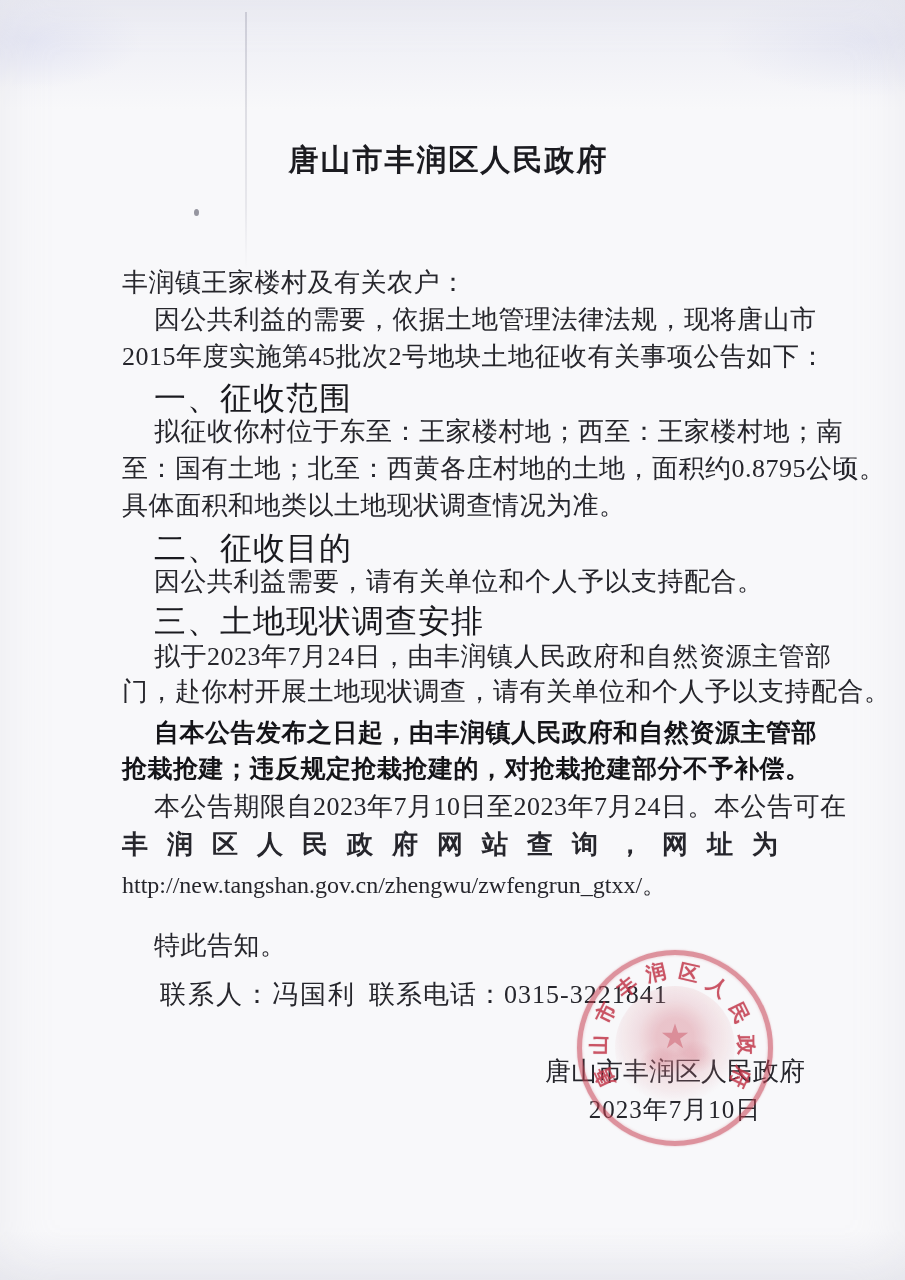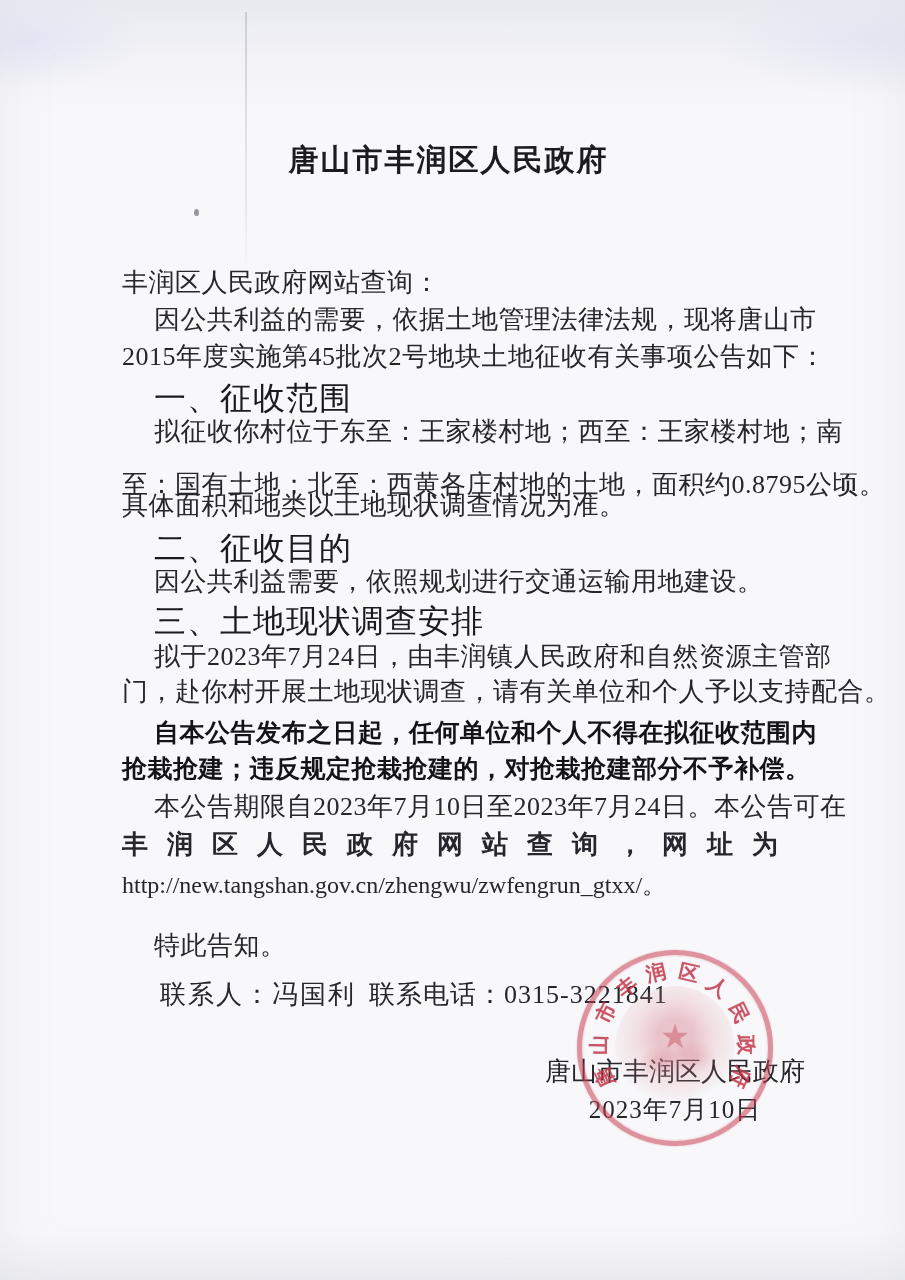--- a/index.html
+++ b/index.html
@@ -92,33 +92,33 @@
 <div class="page">
 
   <div class="fold-line"></div>
   <div class="ink-speck"></div>
 
   <div class="title-block">
     <div class="title-line">唐山市丰润区人民政府</div>
   </div>
 
   <div class="content">
-    <div class="line" style="top:265px">丰润区人民政府网站查询：</div>
+    <div class="line" style="top:265px">丰润镇王家楼村及有关农户：</div>
     <div class="line indent" style="top:302px">因公共利益的需要，依据土地管理法律法规，现将唐山市</div>
     <div class="line" style="top:339px">2015年度实施第45批次2号地块土地征收有关事项公告如下：</div>
     <div class="line indent heading" style="top:380px">一、征收范围</div>
     <div class="line indent" style="top:414px">拟征收你村位于东至：王家楼村地；西至：王家楼村地；南</div>
-    <div class="line" style="top:467px">至：国有土地；北至：西黄各庄村地的土地，面积约0.8795公顷。</div>
+    <div class="line" style="top:451px">至：国有土地；北至：西黄各庄村地的土地，面积约0.8795公顷。</div>
     <div class="line" style="top:488px">具体面积和地类以土地现状调查情况为准。</div>
     <div class="line indent heading" style="top:530px">二、征收目的</div>
-    <div class="line indent" style="top:564px">因公共利益需要，依照规划进行交通运输用地建设。</div>
+    <div class="line indent" style="top:564px">因公共利益需要，请有关单位和个人予以支持配合。</div>
     <div class="line indent heading" style="top:603px">三、土地现状调查安排</div>
     <div class="line indent" style="top:639px">拟于2023年7月24日，由丰润镇人民政府和自然资源主管部</div>
     <div class="line" style="top:674px">门，赴你村开展土地现状调查，请有关单位和个人予以支持配合。</div>
-    <div class="line indent bold-body" style="top:714px">自本公告发布之日起，任何单位和个人不得在拟征收范围内</div>
+    <div class="line indent bold-body" style="top:714px">自本公告发布之日起，由丰润镇人民政府和自然资源主管部</div>
     <div class="line bold-body" style="top:750px">抢栽抢建；违反规定抢栽抢建的，对抢栽抢建部分不予补偿。</div>
     <div class="line indent" style="top:789px">本公告期限自2023年7月10日至2023年7月24日。本公告可在</div>
     <div class="line wide" style="top:827px">丰润区人民政府网站查询，网址为</div>
     <div class="line url" style="top:867px">http://new.tangshan.gov.cn/zhengwu/zwfengrun_gtxx/。</div>
     <div class="line indent" style="top:928px">特此告知。</div>
 
     <div class="contact-line" style="top:977px">
       <span class="contact-person">联系人：冯国利</span>
       <span class="contact-phone">联系电话：0315-3221841</span>
     </div>

